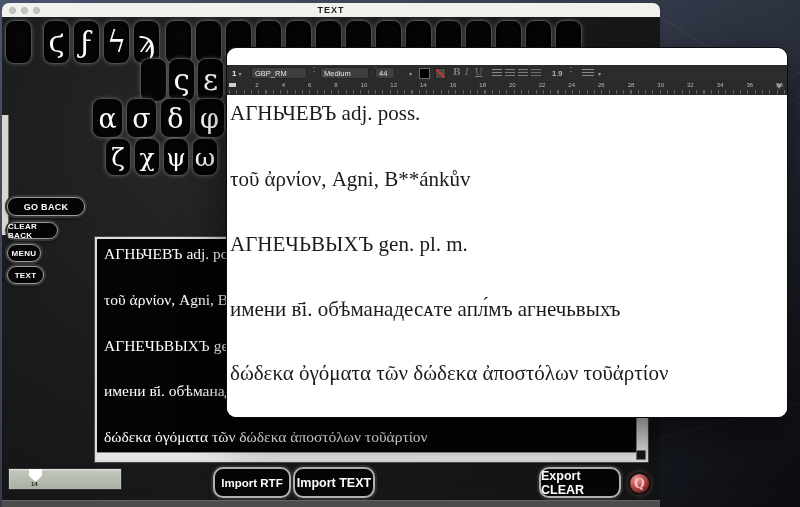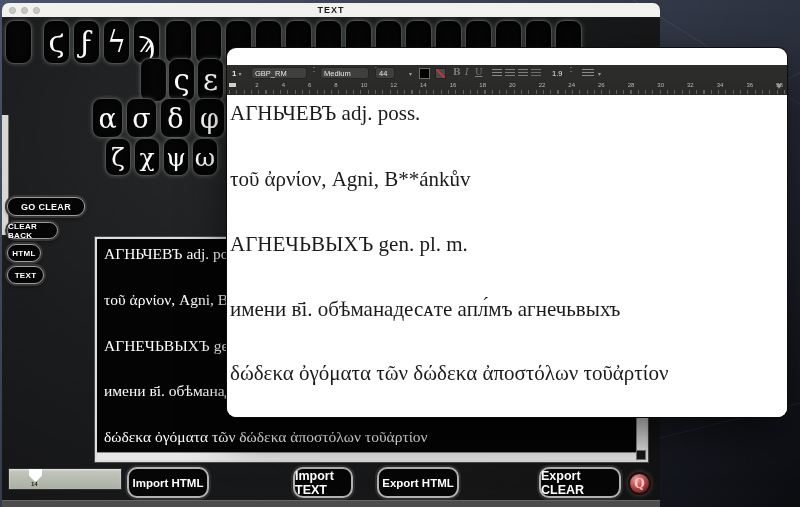--- a/index.html
+++ b/index.html
@@ -140,44 +140,43 @@
       <div class="key k-r3" style="left:192px;">φ</div>
 
       <div class="key k-r4" style="left:103px;">ζ</div>
       <div class="key k-r4" style="left:132px;">χ</div>
       <div class="key k-r4" style="left:161px;">ψ</div>
       <div class="key k-r4" style="left:190px;">ω</div>
 
       <div class="left-strip"></div>
 
 
-      <div class="gbtn" style="left:5px;top:180px;width:78px;height:19px;font-size:9px;">GO CLEAR</div>
+      <div class="gbtn" style="left:5px;top:180px;width:78px;height:19px;font-size:9px;">GO BACK</div>
       <div class="gbtn" style="left:5px;top:205px;width:51px;height:17px;font-size:8px;">CLEAR BACK</div>
-      <div class="gbtn" style="left:5px;top:227px;width:34px;height:18px;font-size:8px;">HTML</div>
+      <div class="gbtn" style="left:5px;top:227px;width:34px;height:18px;font-size:8px;">MENU</div>
       <div class="gbtn" style="left:5px;top:249px;width:37px;height:18px;font-size:8px;">TEXT</div>
 
       <div id="g-textarea">
         <div class="bline" style="top:6px;">АГНЬЧЕВЪ adj. poss.</div>
         <div class="bline" style="top:52px;">τοῦ ἀρνίον, Agni, B**ánkův</div>
         <div class="bline" style="top:98px;">АГНЕЧЬВЫХЪ gen. pl. m.</div>
         <div class="bline" style="top:143px;">имени в̄і. обѣманадесᴀте апл́мъ агнечьвыхъ</div>
         <div class="bline" style="top:189px;">δώδεκα ὀγόματα τῶν δώδεκα ἀποστόλων τοῦἀρτίον</div>
         <div class="g-vscroll"></div>
         <div class="g-hscroll"></div>
         <div class="g-scrollthumb"></div>
       </div>
 
       <div id="g-slider">
         <div id="g-slider-thumb"></div>
         <div id="g-slider-value">14</div>
       </div>
 
-      <div class="iobtn" style="left:125px;width:82px;">Import HTML</div>
-      <div class="iobtn big" style="left:291px;width:60px;">Import TEXT</div>
-      <div class="iobtn" style="left:375px;width:82px;">Export HTML</div>
+      <div class="iobtn" style="left:211px;width:78px;">Import RTF</div>
+      <div class="iobtn big" style="left:291px;width:82px;">Import TEXT</div>
       <div class="iobtn big" style="left:537px;width:82px;">Export CLEAR</div>
       <div id="q-button">Q</div>
 
       <div class="g-bottomstrip"></div>
     </div>
   </div>
 
   <div id="edit-win">
 
     <div class="e-toolbar">

